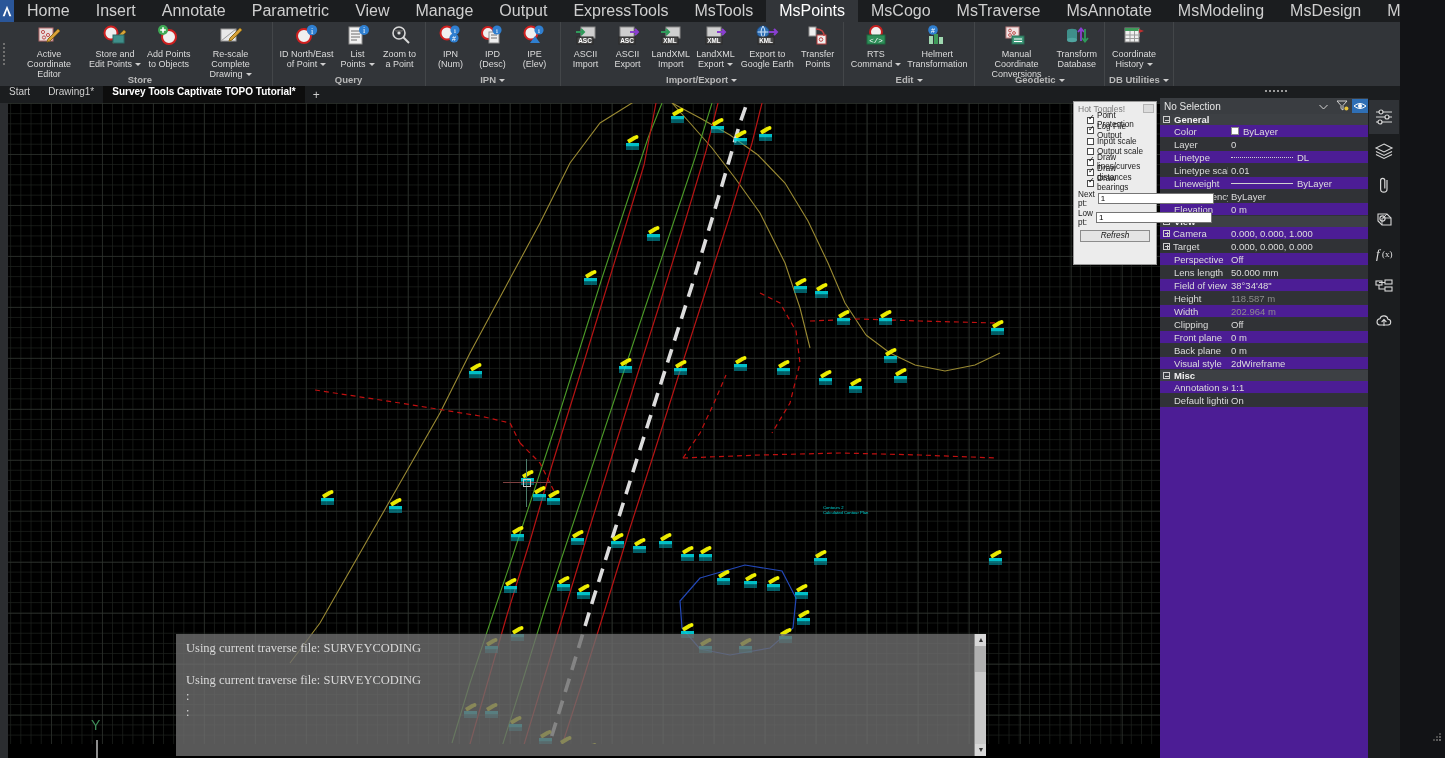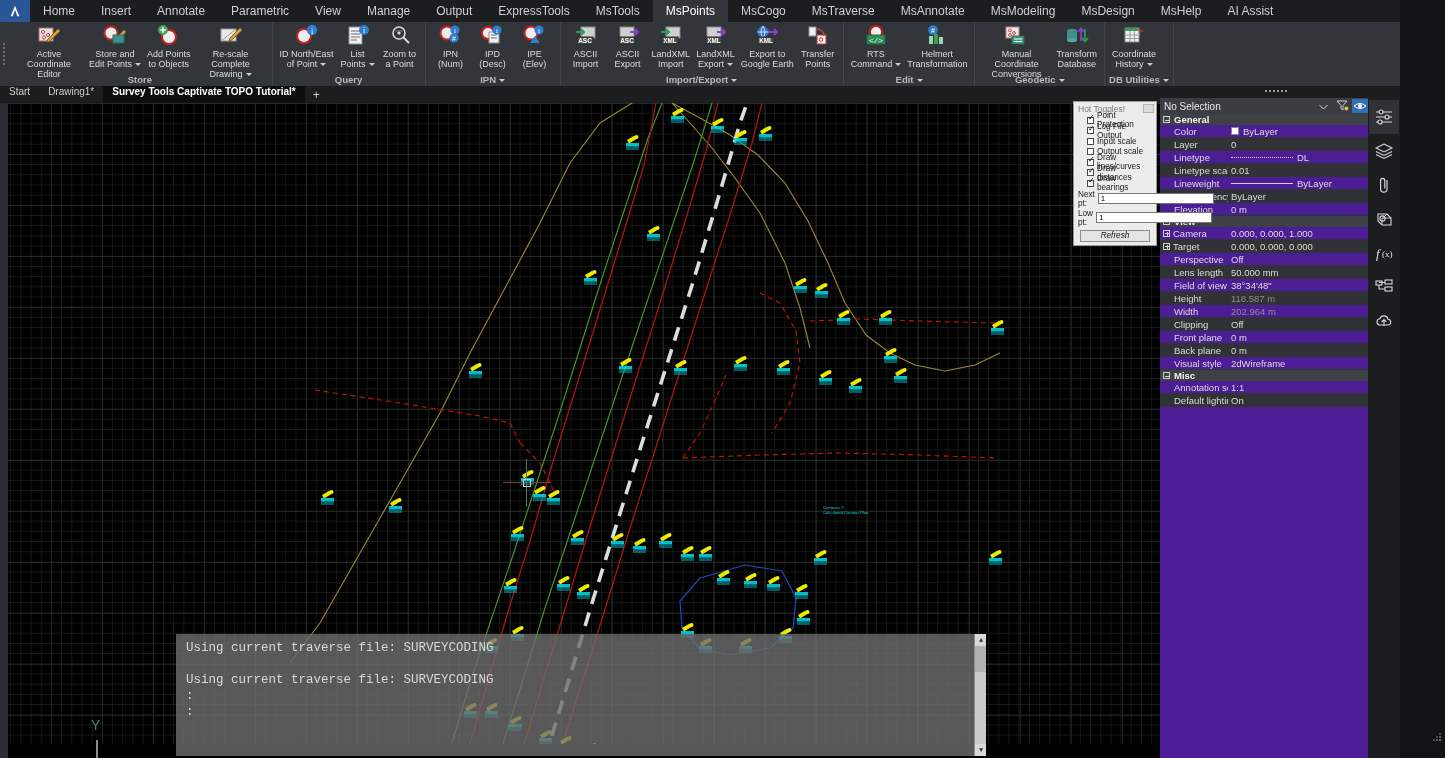--- a/index.html
+++ b/index.html
@@ -7,21 +7,21 @@
   body { font-family:"Liberation Sans", sans-serif; color:#d6d6d6; font-size:11px; }
 
   
   #app { position:relative; width:1445px; height:758px; background:#26282b; }
 
   #menubar { position:absolute; left:0; top:0; width:1445px; height:22px;
              background:#1b1d1f; display:flex; align-items:center; }
   #applogo { width:30px; height:22px; background:#2a5699; display:flex;
              align-items:center; justify-content:center; }
   #applogo svg { width:14px; height:14px; }
-  .menutab { padding:0 13px; height:22px; line-height:22px; font-size:12px;
+  .menutab { padding:0 13px; height:22px; line-height:22px; font-size:16px;
              color:#cfcfcf; white-space:nowrap; cursor:default; }
   .menutab.active { background:#323539; color:#fff; }
   #menubar-right { position:absolute; right:0; top:0; height:22px;
              display:flex; align-items:center; color:#4d86c8; font-size:11px;
              padding-right:2px; overflow:hidden; width:28px; }
 
   
   #ribbon { position:absolute; left:0; top:22px; width:1445px; height:64px;
             background:#323539; display:flex; align-items:flex-start; }
   #ribbon-grip { width:8px; height:64px; display:flex; align-items:center;
@@ -76,21 +76,21 @@
                       background:#7d4040; }
   #crosshair .vline { position:absolute; left:-1px; top:-24px; width:1px; height:48px;
                       background:#4c7d6b; }
   #crosshair .box { position:absolute; left:-4px; top:-4px; width:8px; height:8px;
                     border:1px solid #c8c8c8; }
 
   
   #ucs { position:absolute; left:75px; top:605px; width:110px; height:100px; z-index:4; }
 
   
-  #hottoggles { position:absolute; left:1073px; top:101px; width:84px; height:145px;
+  #hottoggles { position:absolute; left:1073px; top:101px; width:84px; height:164px;
                 background:#ececec; border:1px solid #999; z-index:20; font-size:8.2px;
                 color:#1a1a1a; }
   #ht-title { height:13px; display:flex; align-items:center; justify-content:space-between;
               padding:0 2px 0 4px; color:#7a7a7a; font-size:8.5px; }
   #ht-title .btn { width:11px; height:9px; background:#dcdcdc; border:1px solid #b4b4b4; }
   .ht-row { display:flex; align-items:center; gap:3px; padding:0 13px; height:10.5px; }
   .ht-cb { width:7px; height:7px; background:#fff; border:1px solid #4a4a4a;
            position:relative; flex:none; }
   .ht-cb.on::after { content:"✓"; position:absolute; left:0px; top:-3.5px;
                      font-size:8px; line-height:8px; color:#000; }
@@ -98,21 +98,21 @@
   .ht-inputrow label { width:26px; }
   .ht-inputrow input { flex:1; height:11px; font-size:8px; border:1px solid #757575;
                        background:#fff; padding:0 2px; font-family:"Liberation Sans",sans-serif; }
   #ht-refresh { margin:3px 6px 0 6px; height:12px; background:#e4e4e4;
                 border:1px solid #8c8c8c; font-size:8.2px; display:flex;
                 align-items:center; justify-content:center; color:#111;font-style:italic; }
 
   
   #cmdline { position:absolute; left:176px; top:634px; width:810px; height:122px;
              background:rgba(110,110,110,.80); z-index:15;
-             font-family:Liberation Mono, monospace; font-size:12.5px; color:#d9d9d9;
+             font-family:Liberation Serif, serif; font-size:12.5px; color:#d9d9d9;
              padding:6px 10px; overflow:hidden; }
   #cmdline .line { height:16px; line-height:16px; white-space:pre; }
   #cmdscroll { position:absolute; right:0; top:0; width:12px; height:122px;
                background:#c9c9c9; border-left:1px solid #8e8e8e; }
   #cmdscroll .arw { width:12px; height:12px; display:flex; align-items:center;
                     justify-content:center; font-size:7px; color:#333; background:#d8d8d8; }
   #cmdscroll .arw.bot { position:absolute; bottom:0; left:0; }
   #cmdscroll .thumb { position:absolute; top:12px; left:0; width:12px; height:26px;
                       background:#b0b0b0; }
 

